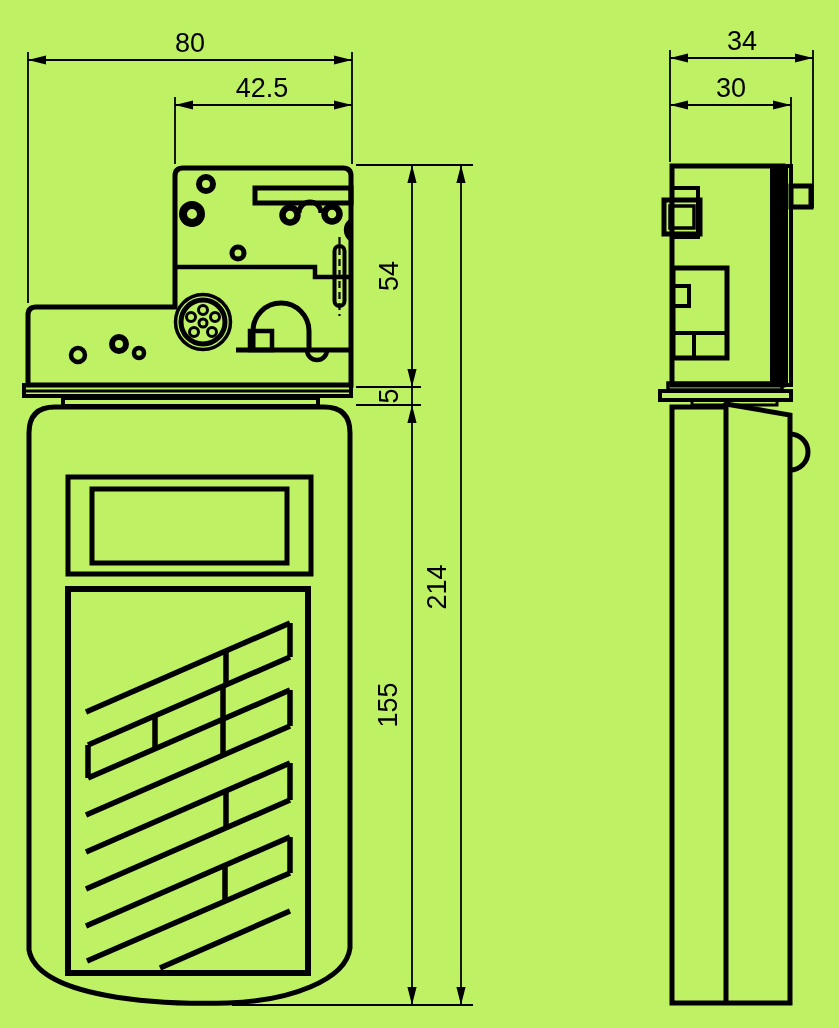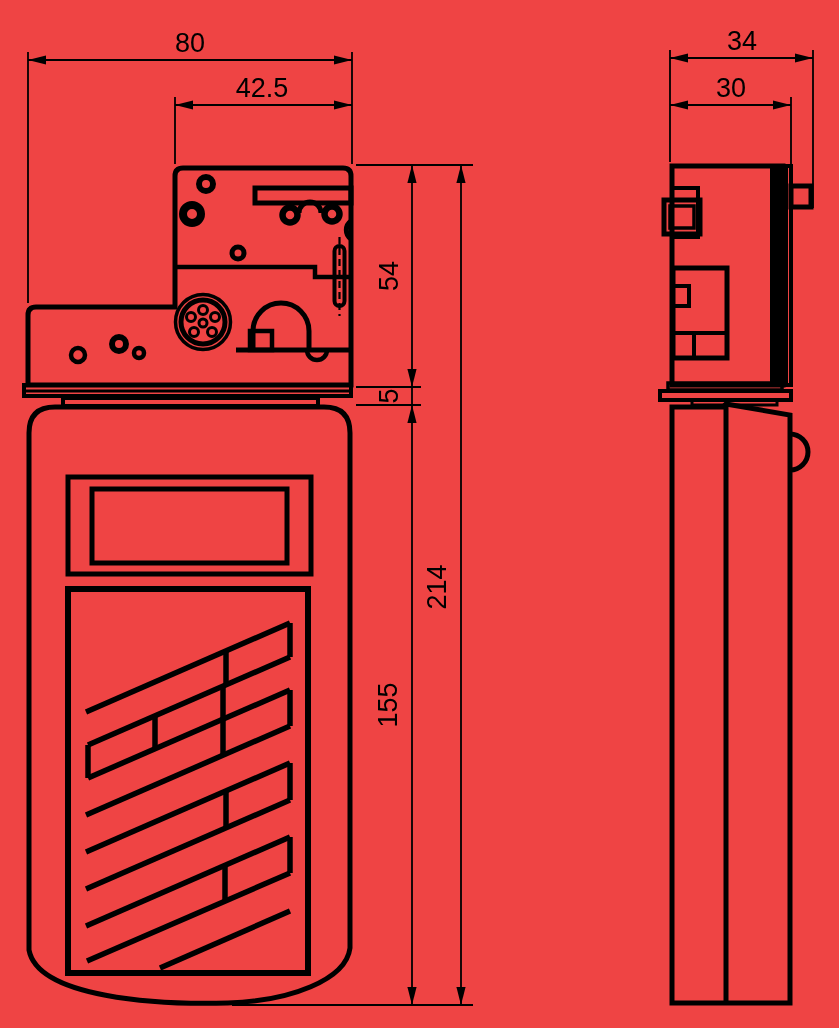--- a/index.html
+++ b/index.html
@@ -5,21 +5,21 @@
   html,body{
     margin:0;
     padding:0;
     background:#ffffff;
     font-family:"Liberation Sans", sans-serif;
   }
   .stage{
     position:relative;
     width:839px;
     height:1028px;
-    background:#ef4444;
+    background:#bef264;
     overflow:hidden;
   }
   svg{display:block}
   .part{stroke:#000;fill:none}
   .dim{stroke:#000;fill:none}
   text.dimtxt{
     fill:#000;
     font-family:"Liberation Sans", sans-serif;
     font-size:27px;
   }

